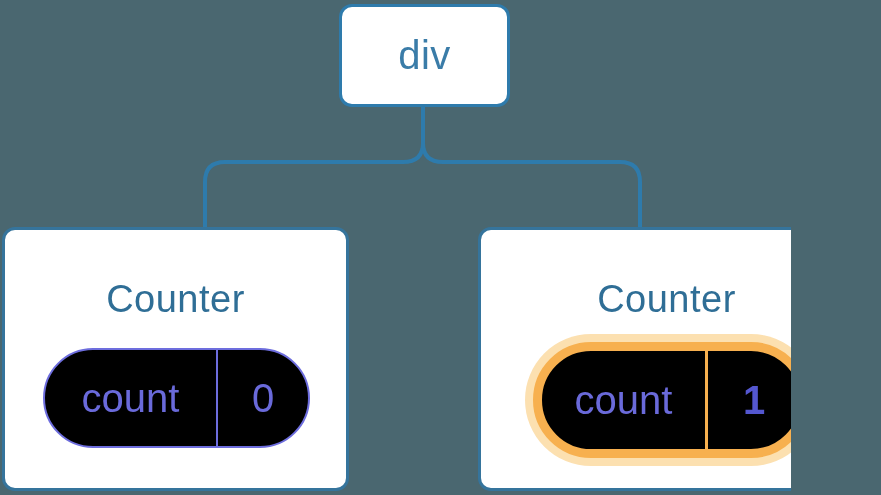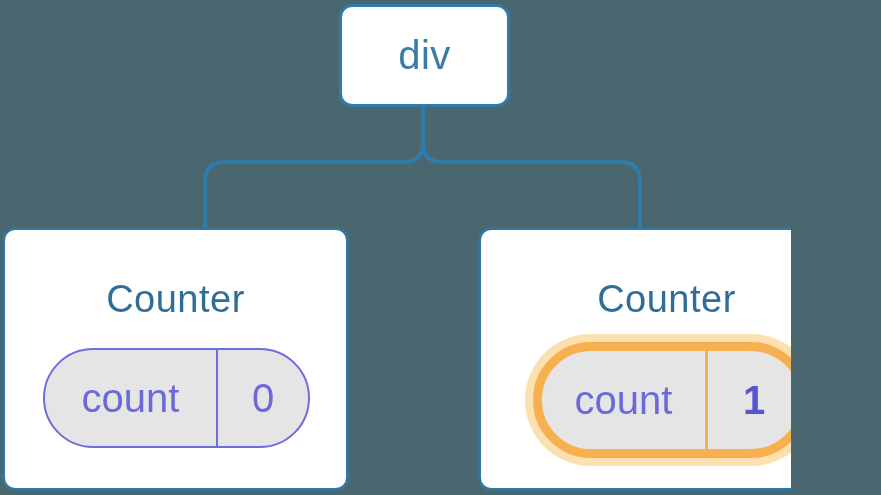--- a/index.html
+++ b/index.html
@@ -59,22 +59,23 @@
     color: #2f6e96;
     font-size: 38px;
     font-weight: 500;
     letter-spacing: 0.5px;
   }
   
   .state-pill {
     position: absolute;
     display: flex;
     align-items: stretch;
-    background: #e5e5e5;
+    background: #000000;
     box-sizing: border-box;
+    text-decoration: underline;
   }
   .pill-plain {
     left: 38px; top: 118px;
     width: 267px; height: 100px;
     border: 2px solid #6d6ddd;
     border-radius: 50px;
   }
   .pill-plain .state-name  { border-right: 2px solid #6d6ddd; }
   
   .pill-highlight {

